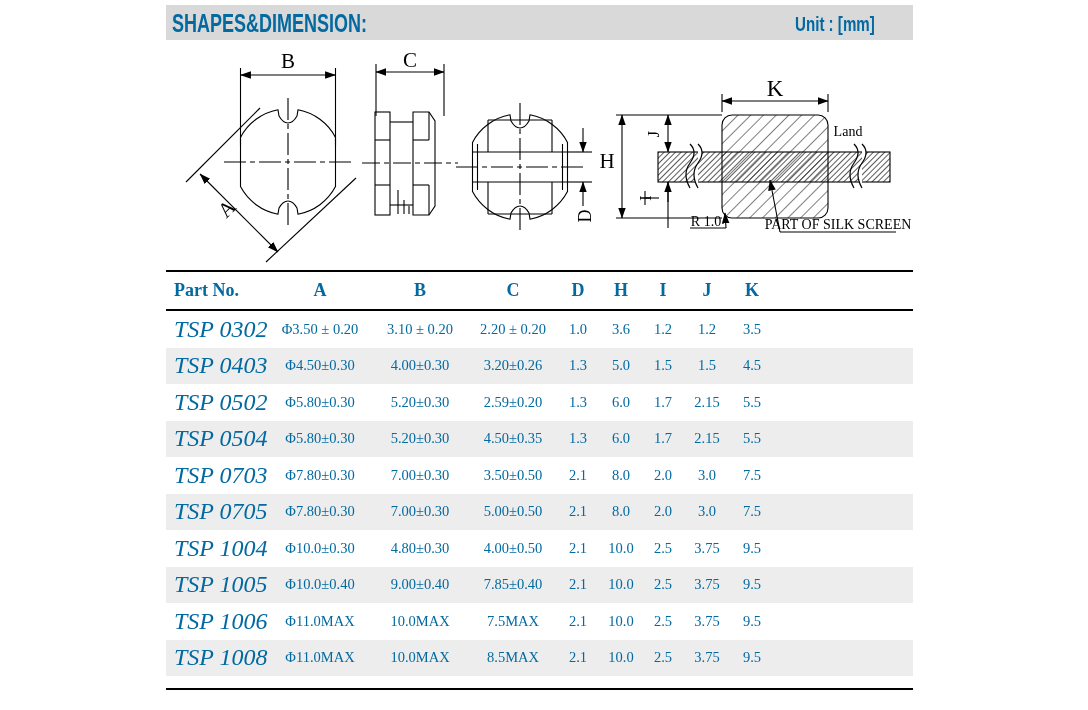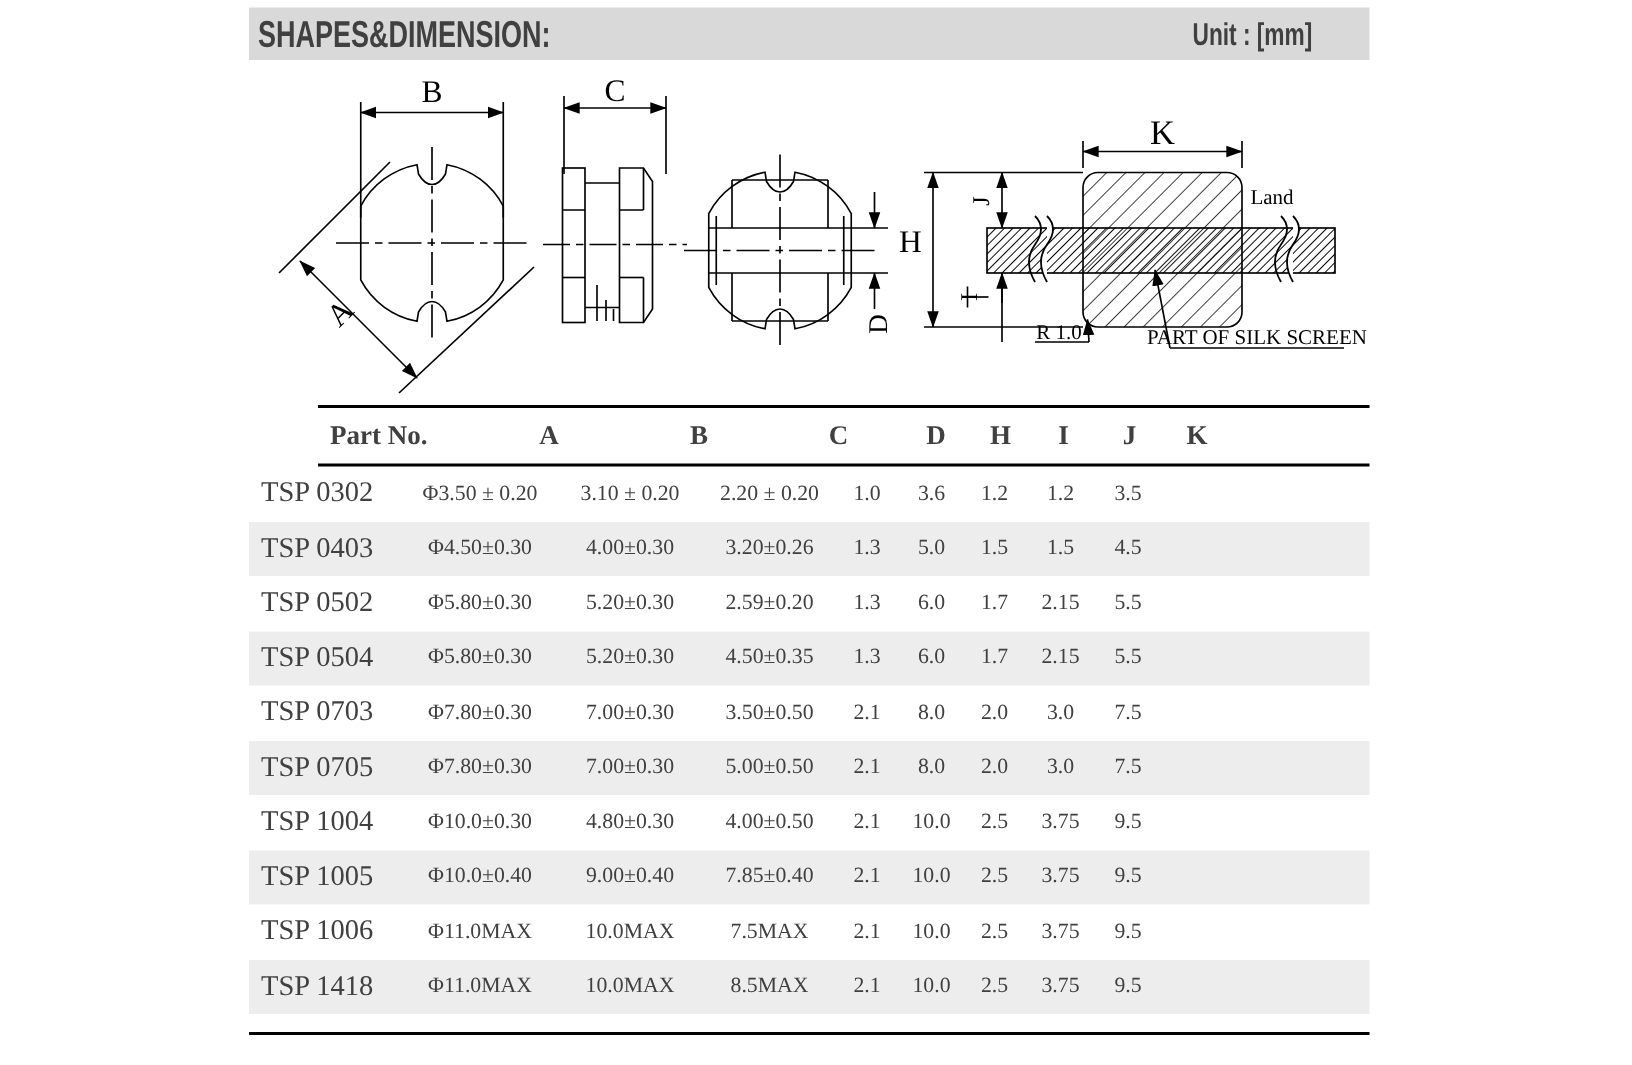--- a/index.html
+++ b/index.html
@@ -1,38 +1,38 @@
 <!DOCTYPE html>
 <html><head>
 <meta charset="utf-8">
 <style>
   html,body{margin:0;padding:0;background:#fff;}
   .page{position:relative;width:1088px;height:710px;background:#ffffff;overflow:hidden;
-        font-family:"Liberation Serif", serif;color:#404040;}
+        font-family:"Liberation Serif", serif;color:#0369a1;}
   
   .titlebar{position:absolute;left:166px;top:5px;width:747px;height:35px;background:#d9d9d9;}
   .titlebar .title{position:absolute;left:6px;top:4px;font-family:"Liberation Sans",sans-serif;
        font-weight:bold;font-size:25px;transform:scaleX(0.72);transform-origin:left center;
        letter-spacing:0px;white-space:nowrap;}
   .titlebar .unit{position:absolute;right:38px;top:7px;font-family:"Liberation Sans",sans-serif;
        font-weight:bold;font-size:21px;transform:scaleX(0.72);transform-origin:right center;white-space:nowrap;}
   
   .drawing{position:absolute;left:166px;top:50px;width:747px;height:218px;}
   svg text{font-family:"Liberation Serif",serif;fill:#000;}
   
   .dimtable{position:absolute;left:166px;top:270px;width:747px;}
   .trow{display:flex;align-items:center;height:36.5px;}
-  .thead{height:37px;border-top:2px solid #000;border-bottom:2px solid #000;font-weight:bold;margin-left:46px;}
+  .thead{height:37px;border-top:2px solid #000;border-bottom:2px solid #000;font-weight:bold;}
   .cell{text-align:center;}
   .col-0{width:104px;text-align:left;padding-left:8px;box-sizing:border-box;}
   .col-1{width:100px;}.col-2{width:100px;}.col-3{width:86px;}
   .col-4{width:44px;}.col-5{width:42px;}.col-6{width:42px;}.col-7{width:46px;}.col-8{width:44px;}
   .thead .col-0{font-size:21px;}
   .thead .cell{font-size:18px;}
-  .trow .part{font-size:19px;}
+  .trow .part{font-size:24px;font-style:italic;}
   .trow .val{font-size:14.5px;}
   .shaded{background:#ededed;}
   .bottomline{position:absolute;left:166px;top:688px;width:747px;height:2px;background:#000;}
 </style>
 </head>
 <body>
 
 <div class="page">
 
   <div class="titlebar">
@@ -276,21 +276,21 @@
           <div class="cell col-1 val">Φ11.0MAX</div>
           <div class="cell col-2 val">10.0MAX</div>
           <div class="cell col-3 val">7.5MAX</div>
           <div class="cell col-4 val">2.1</div>
           <div class="cell col-5 val">10.0</div>
           <div class="cell col-6 val">2.5</div>
           <div class="cell col-7 val">3.75</div>
           <div class="cell col-8 val">9.5</div>
         </div>
         <div class="trow shaded">
-          <div class="cell col-0 part">TSP 1418</div>
+          <div class="cell col-0 part">TSP 1008</div>
           <div class="cell col-1 val">Φ11.0MAX</div>
           <div class="cell col-2 val">10.0MAX</div>
           <div class="cell col-3 val">8.5MAX</div>
           <div class="cell col-4 val">2.1</div>
           <div class="cell col-5 val">10.0</div>
           <div class="cell col-6 val">2.5</div>
           <div class="cell col-7 val">3.75</div>
           <div class="cell col-8 val">9.5</div>
         </div>
       </div>

